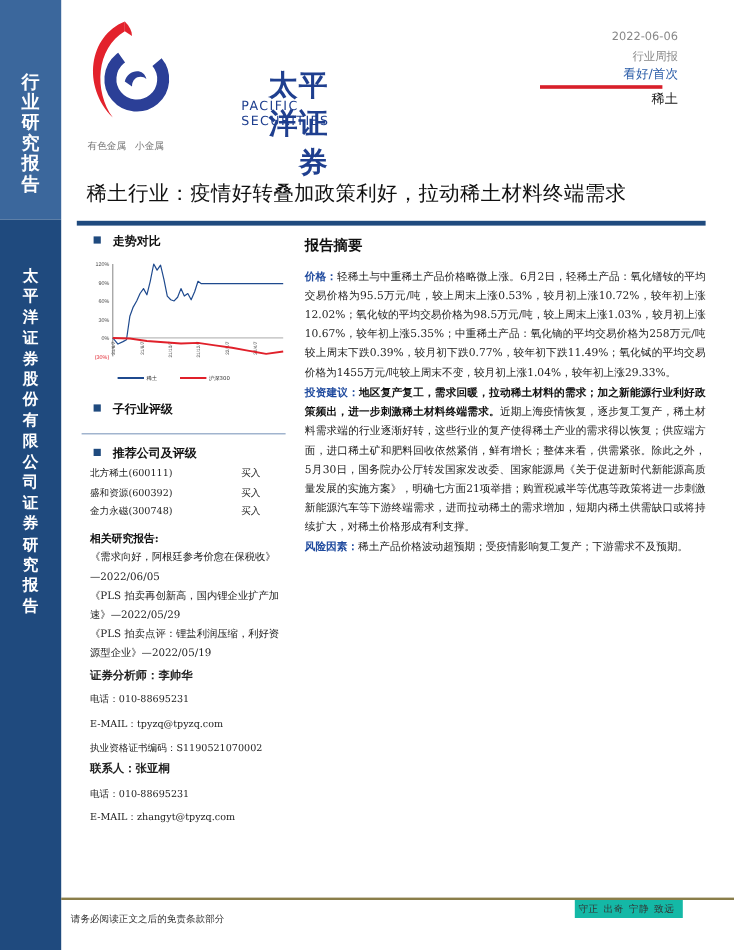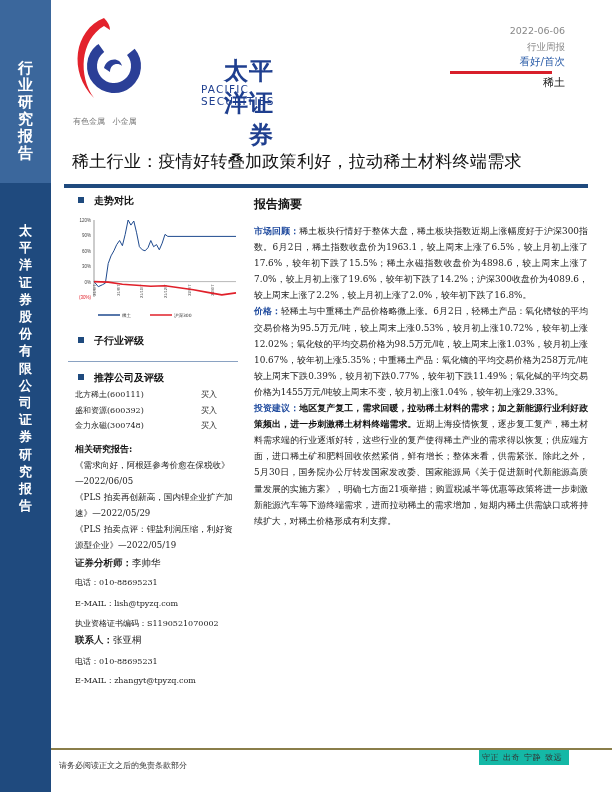--- a/index.html
+++ b/index.html
@@ -39,21 +39,21 @@
 
   .rec-table { position: absolute; left: 75px; top: 387px; width: 150px; font-size: 8px; color: #222; }
   .rec-row { display: flex; justify-content: space-between; height: 15.5px; line-height: 15.5px; gap: 37px; }
   .rec-row .rt { padding-right: 8px; }
 
   .related-title { position: absolute; left: 75px; top: 443px; font-size: 9px; font-weight: bold; }
   .related { position: absolute; left: 75px; width: 160px; font-size: 8.6px; line-height: 16px; color: #222; }
 
   .analyst { position: absolute; left: 75px; font-size: 8px; color: #222; }
   .analyst b { font-size: 9.5px; }
-  .analyst-name { font-size: 9.5px; font-weight: normal; margin-top: 41px; }
+  .analyst-name { font-size: 9.5px; font-weight: bold; margin-top: 41px; }
 
   .summary-head { position: absolute; left: 254px; top: 196px; font-size: 12px; font-weight: bold; text-align: center; }
   .summary { position: absolute; left: 254px; top: 223px; width: 334px; font-size: 8.9px; line-height: 16.1px; color: #222; text-align: justify; }
   .summary p { margin: 0; }
   .summary .lbl { color: #1f4a9e; font-weight: bold; }
   .summary .bold { font-weight: bold; color: #111; }
 
   .foot-rule { position: absolute; left: 51px; top: 748px; width: 561px; height: 2px; background: #8a7e4a; }
   .foot-left { position: absolute; left: 59px; top: 760px; font-size: 8px; color: #333; }
   .foot-right { position: absolute; left: 479px; top: 750px; padding: 2px 3px; font-size: 8px; color: #333; background: #14b8a6; letter-spacing: 0.5px; }
@@ -172,32 +172,32 @@
 
 <div class="related-title">相关研究报告:</div>
 <div class="related" style="top:457px;">《需求向好，阿根廷参考价愈在保税收》—2022/06/05</div>
 <div class="related" style="top:489px;">《PLS 拍卖再创新高，国内锂企业扩产加速》—2022/05/29</div>
 <div class="related" style="top:521px;">《PLS 拍卖点评：锂盐利润压缩，利好资源型企业》—2022/05/19</div>
 
 <div class="analyst" style="top:557px;">
   <b>证券分析师：</b><span class="analyst-name">李帅华</span>
 </div>
 <div class="analyst" style="top:577px;">电话：010-88695231</div>
-<div class="analyst" style="top:598px;">E-MAIL：lish@tpyzq.com</div>
+<div class="analyst" style="top:598px;">E-MAIL：tpyzq@tpyzq.com</div>
 <div class="analyst" style="top:618px;">执业资格证书编码：S1190521070002</div>
 <div class="analyst" style="top:634px;">
   <b>联系人：</b><span class="analyst-name">张亚桐</span>
 </div>
 <div class="analyst" style="top:656px;">电话：010-88695231</div>
 <div class="analyst" style="top:675px;">E-MAIL：zhangyt@tpyzq.com</div>
 
 <div class="summary-head">报告摘要</div>
 <div class="summary">
-  <p><span class="lbl">市场回顾：</span><span>稀土板块行情好于整体大盘，稀土板块指数近期上涨幅度好于沪深300指数。6月2日，稀土指数收盘价为1963.1，较上周末上涨了6.5%，较上月初上涨了17.6%，较年初下跌了15.5%；稀土永磁指数收盘价为4898.6，较上周末上涨了7.0%，较上月初上涨了19.6%，较年初下跌了14.2%；沪深300收盘价为4089.6，较上周末上涨了2.2%，较上月初上涨了2.0%，较年初下跌了16.8%。</span></p>
   <p><span class="lbl">价格：</span><span>轻稀土与中重稀土产品价格略微上涨。6月2日，轻稀土产品：氧化镨钕的平均交易价格为95.5万元/吨，较上周末上涨0.53%，较月初上涨10.72%，较年初上涨12.02%；氧化钕的平均交易价格为98.5万元/吨，较上周末上涨1.03%，较月初上涨10.67%，较年初上涨5.35%；中重稀土产品：氧化镝的平均交易价格为258万元/吨较上周末下跌0.39%，较月初下跌0.77%，较年初下跌11.49%；氧化铽的平均交易价格为1455万元/吨较上周末不变，较月初上涨1.04%，较年初上涨29.33%。</span></p>
   <p><span class="lbl">投资建议：</span><span class="bold">地区复产复工，需求回暖，拉动稀土材料的需求；加之新能源行业利好政策频出，进一步刺激稀土材料终端需求。</span><span>近期上海疫情恢复，逐步复工复产，稀土材料需求端的行业逐渐好转，这些行业的复产使得稀土产业的需求得以恢复；供应端方面，进口稀土矿和肥料回收依然紧俏，鲜有增长；整体来看，供需紧张。除此之外，5月30日，国务院办公厅转发国家发改委、国家能源局《关于促进新时代新能源高质量发展的实施方案》，明确七方面21项举措；购置税减半等优惠等政策将进一步刺激新能源汽车等下游终端需求，进而拉动稀土的需求增加，短期内稀土供需缺口或将持续扩大，对稀土价格形成有利支撑。</span></p>
+  <p><span class="lbl">风险因素：</span><span>稀土产品价格波动超预期；受疫情影响复工复产；下游需求不及预期。</span></p>
 </div>
 
 <div class="foot-rule"></div>
 <div class="foot-left">请务必阅读正文之后的免责条款部分</div>
 <div class="foot-right">
   <span>守正</span><span>出奇</span><span>宁静</span><span>致远</span>
 </div>
 
 </body></html>

